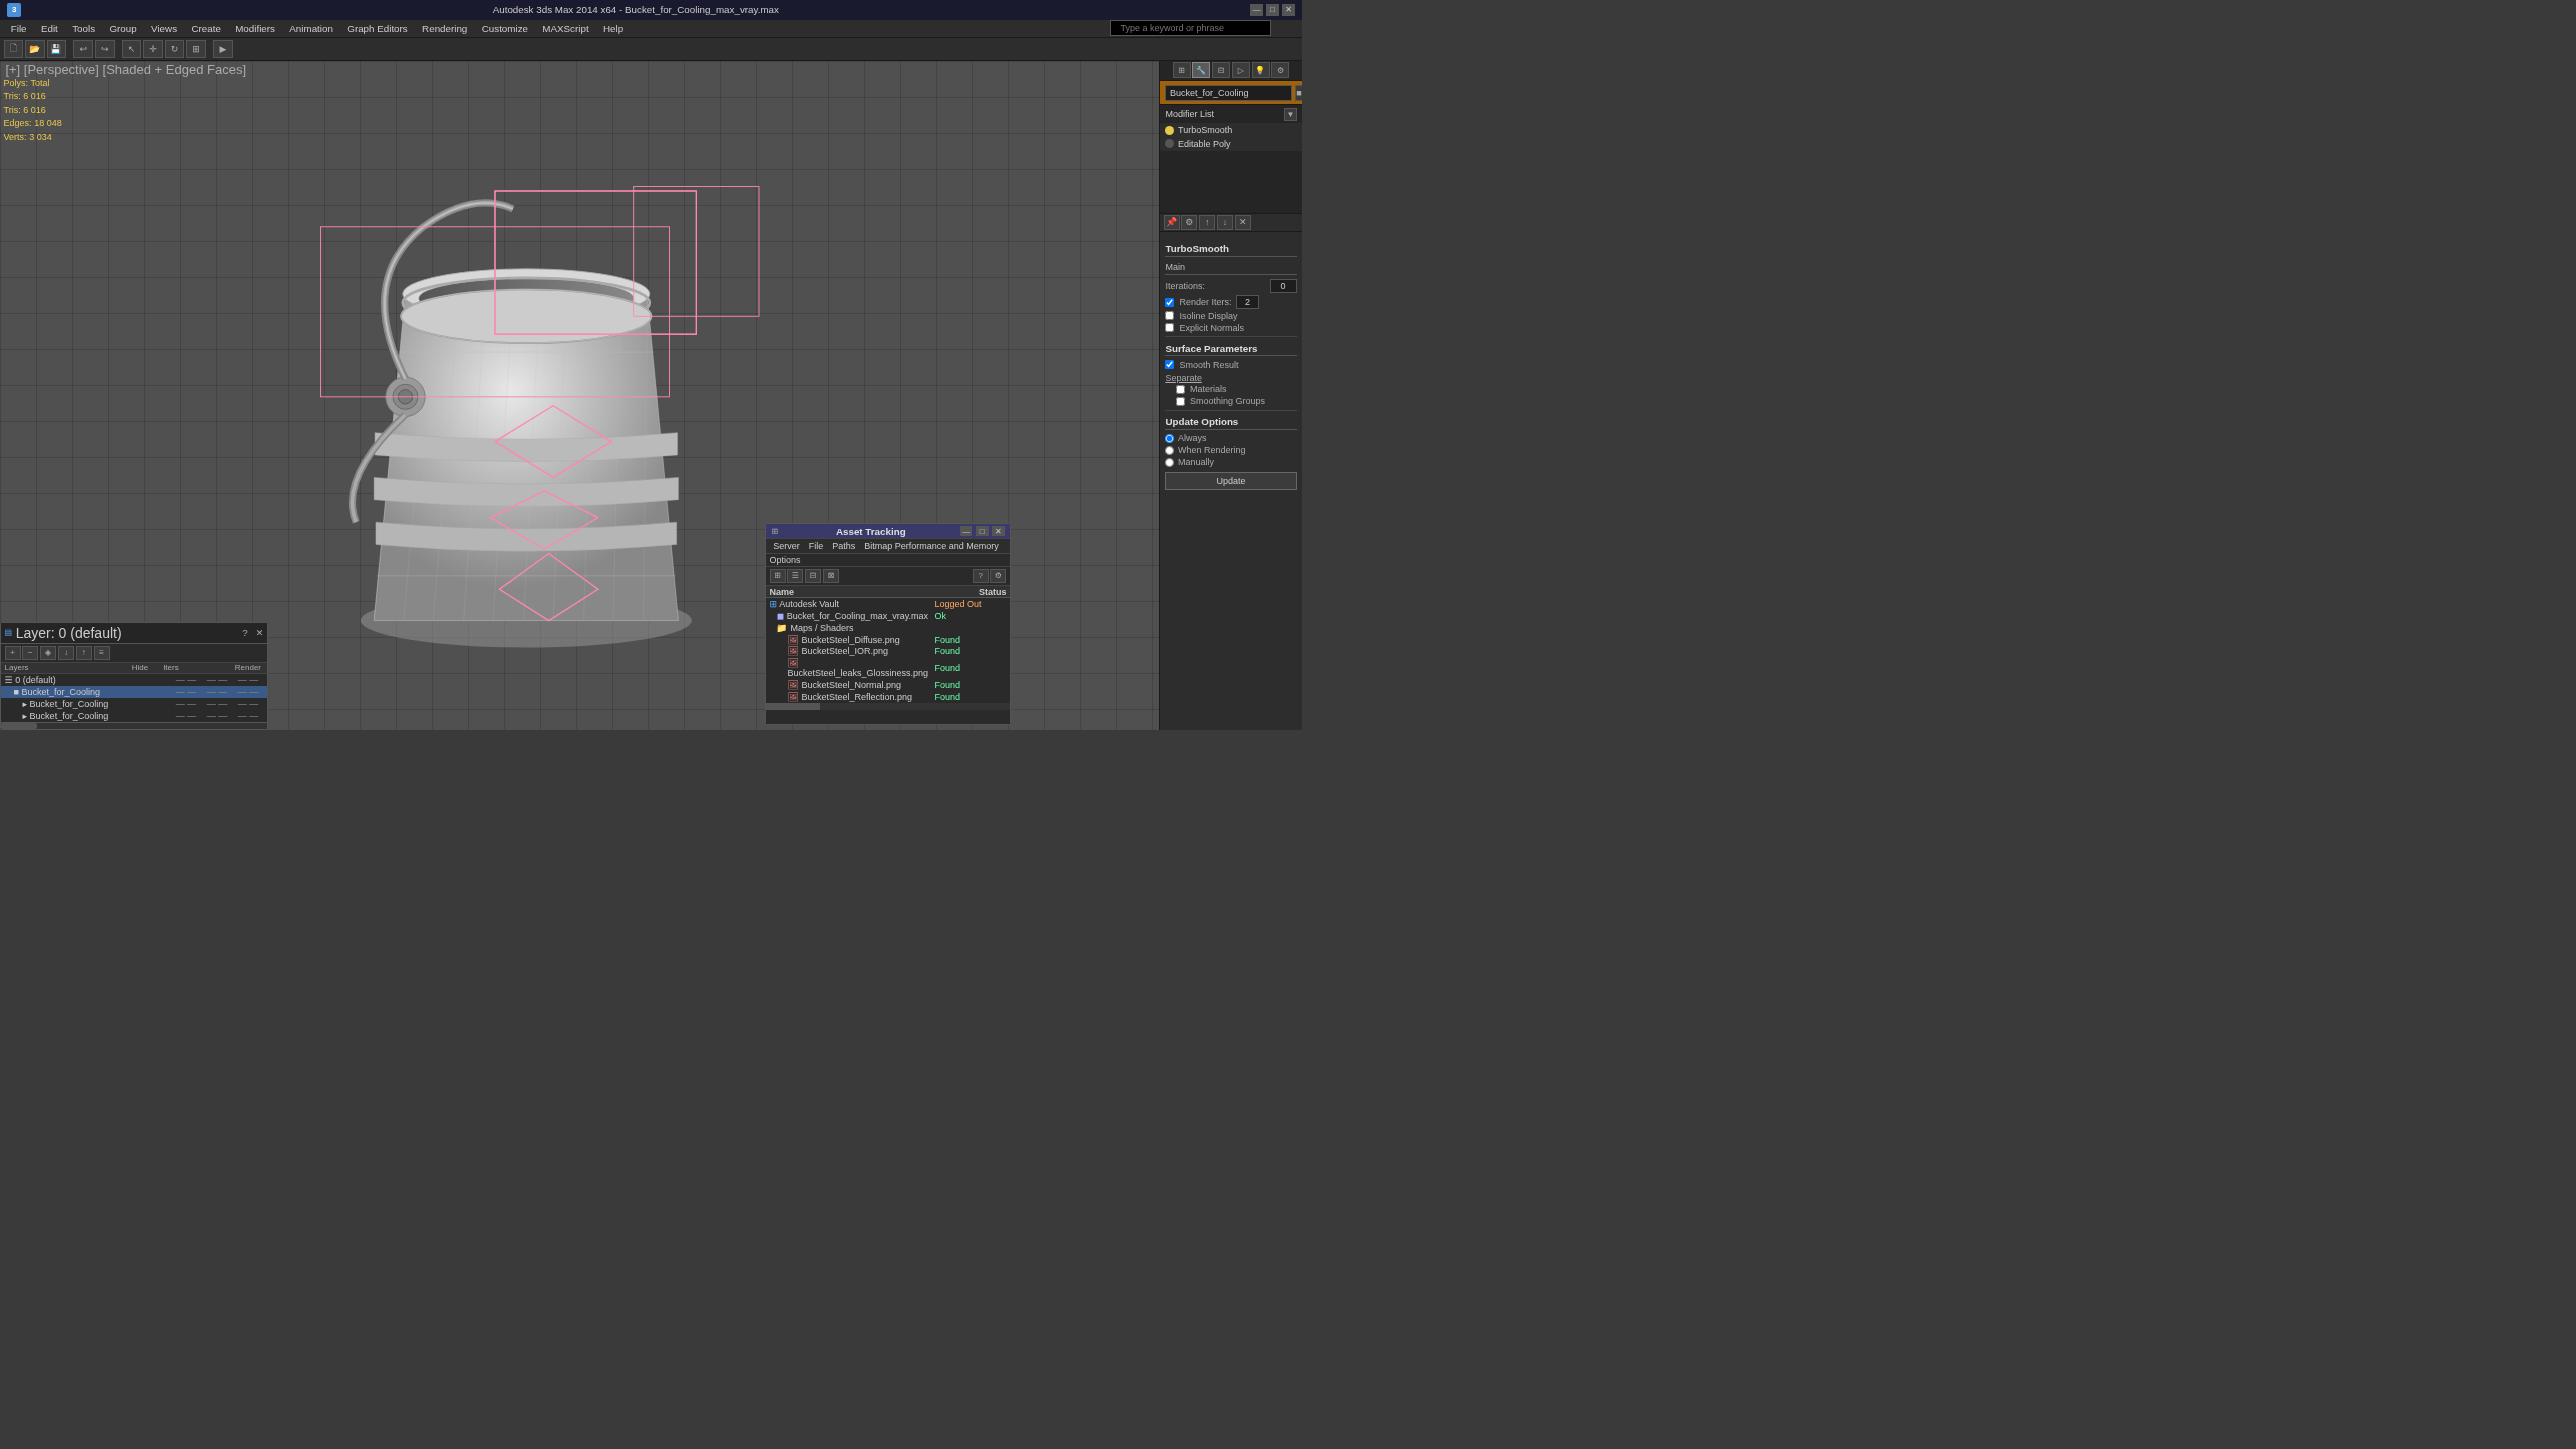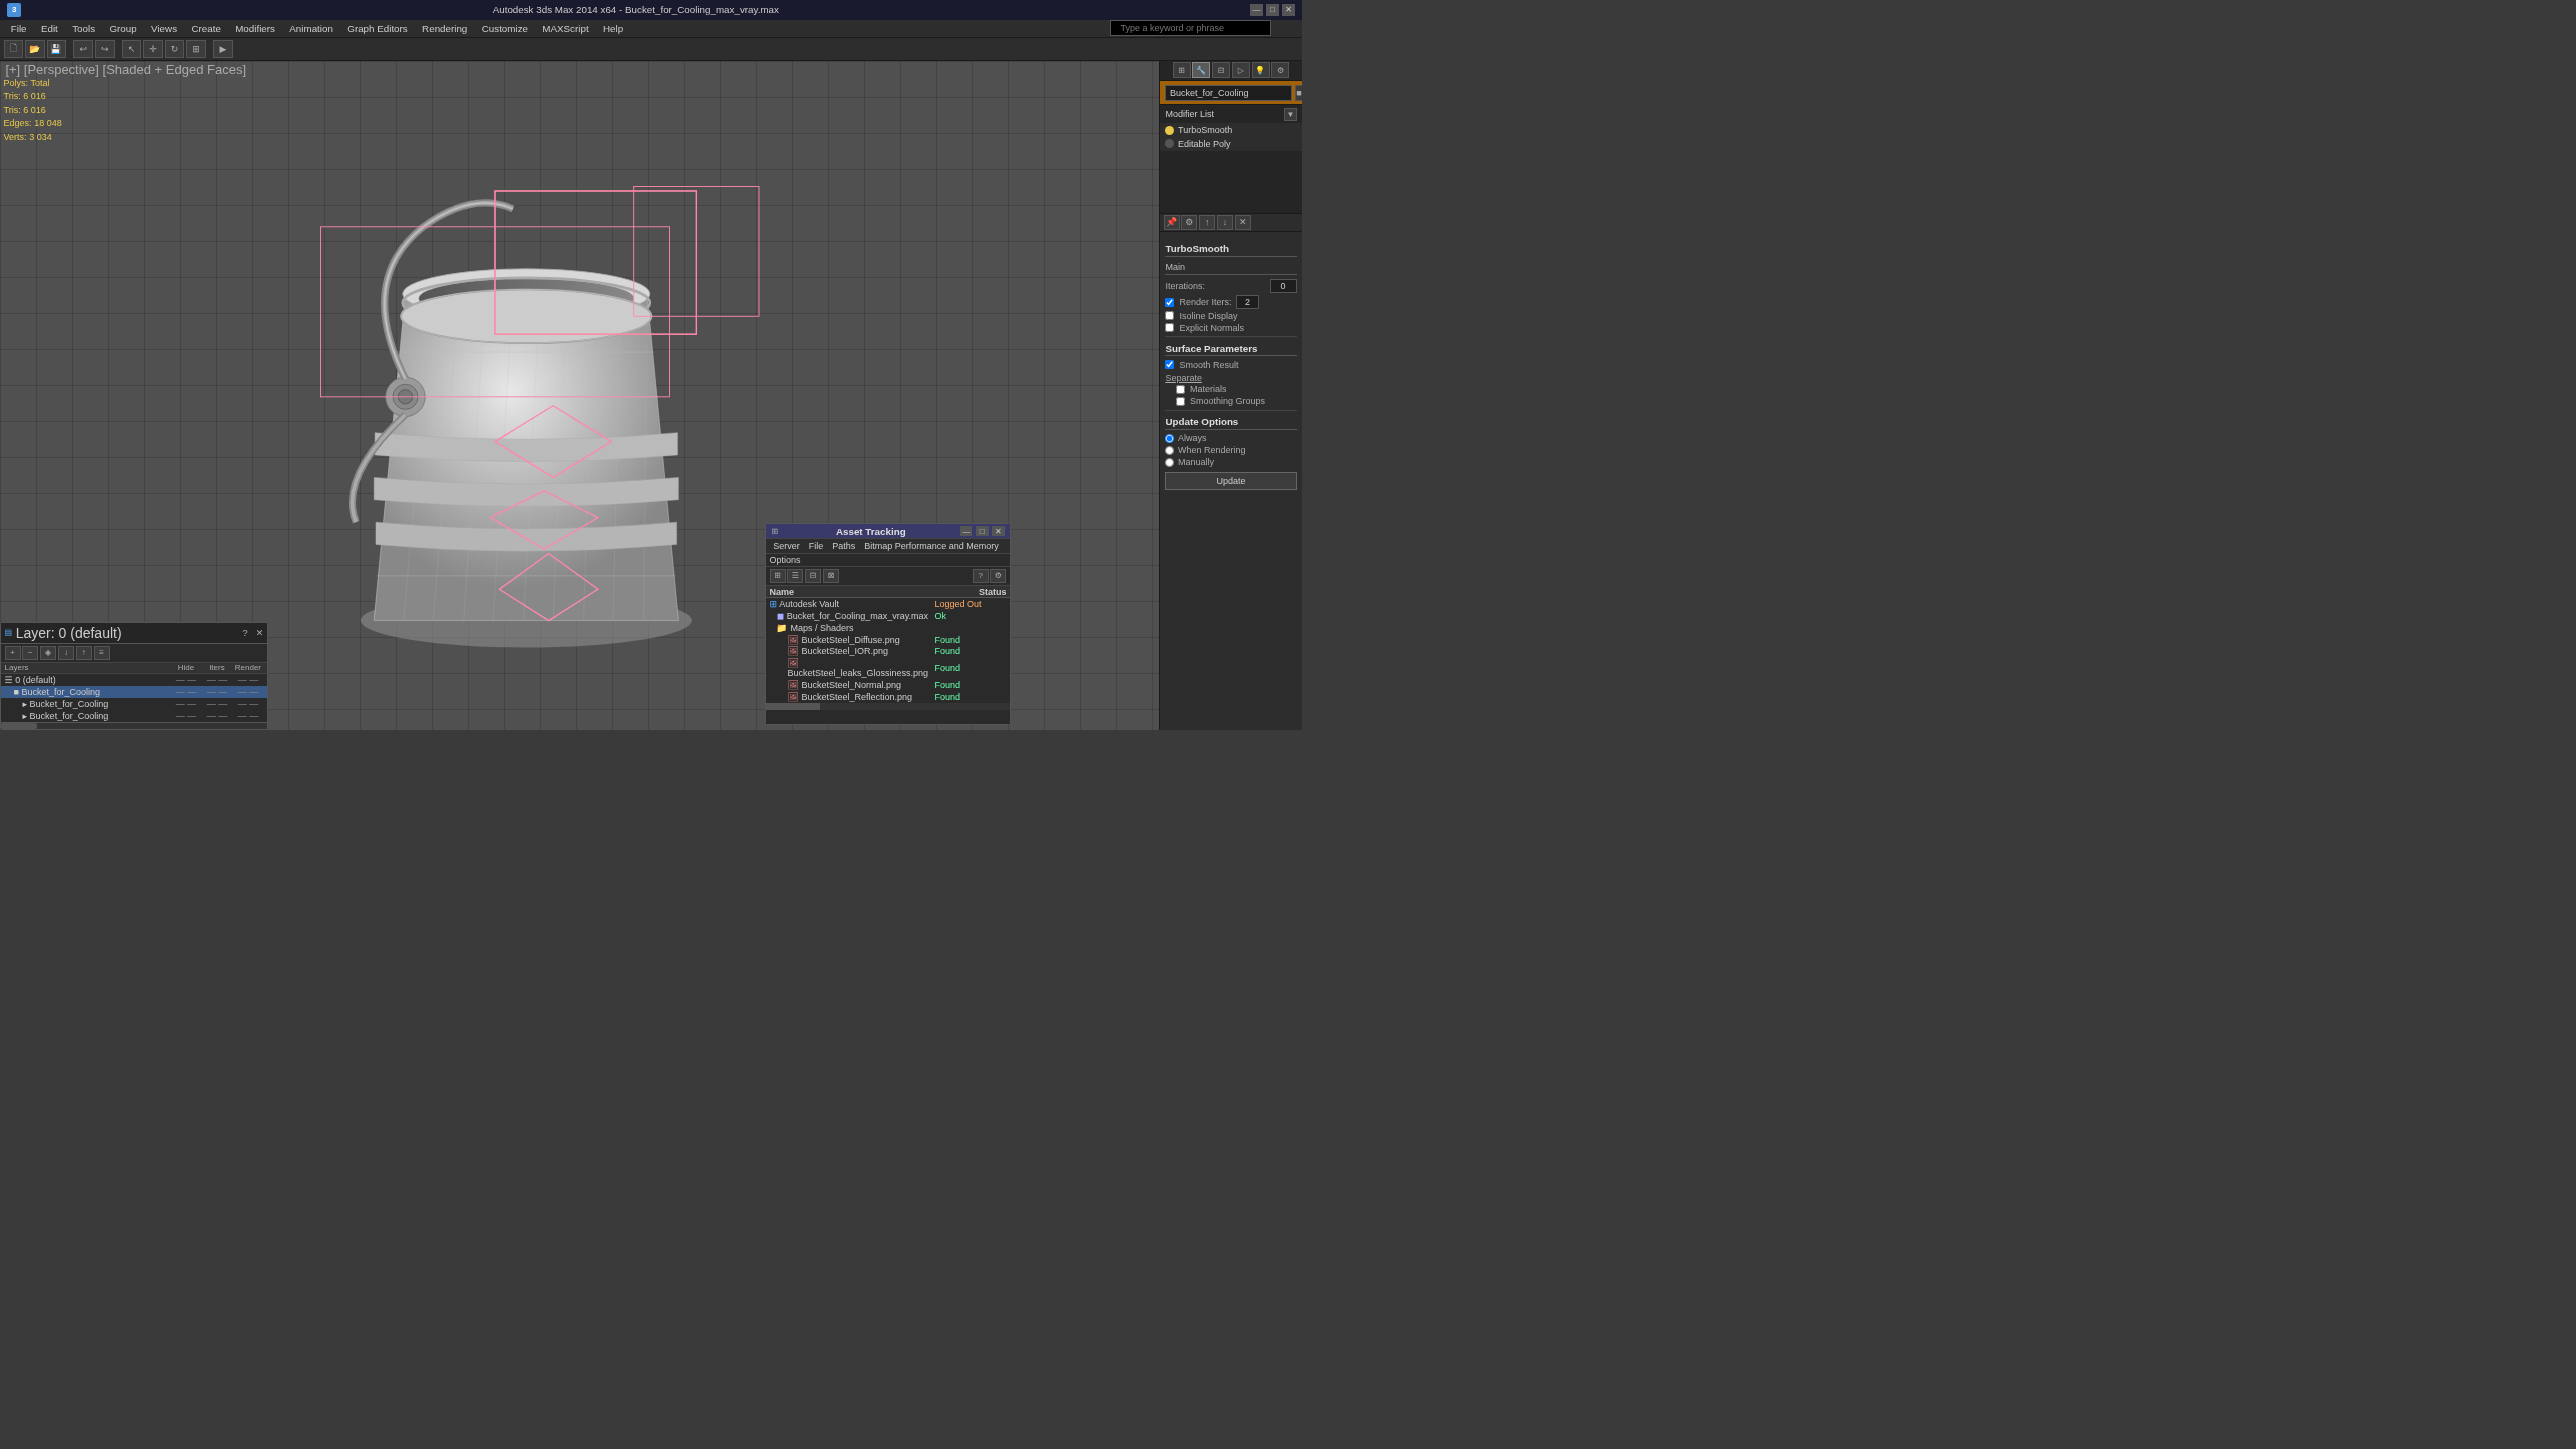--- a/index.html
+++ b/index.html
@@ -354,21 +354,21 @@
       background: #333;
       padding: 0.9px 3.6px;
       font-size: 8px;
       color: #aaa;
       border-bottom: 0.9px solid #444;
     }
 
     .layer-col-name { flex: 1; }
     .layer-col-hide { width: 31px; text-align: center; }
     .layer-col-freeze { width: 31px; text-align: center; }
-    .layer-col-render { width: 31px; text-align: center; }
+    .layer-col-render { width: 31px; text-align: center; margin-left: 46px; }
 
     .layer-row {
       display: flex;
       align-items: center;
       padding: 0.9px 3.6px;
       font-size: 9px;
       color: #ccc;
     }
     .layer-row.selected { background: #3a5a8a; }
     .layer-row-name { flex: 1; }

